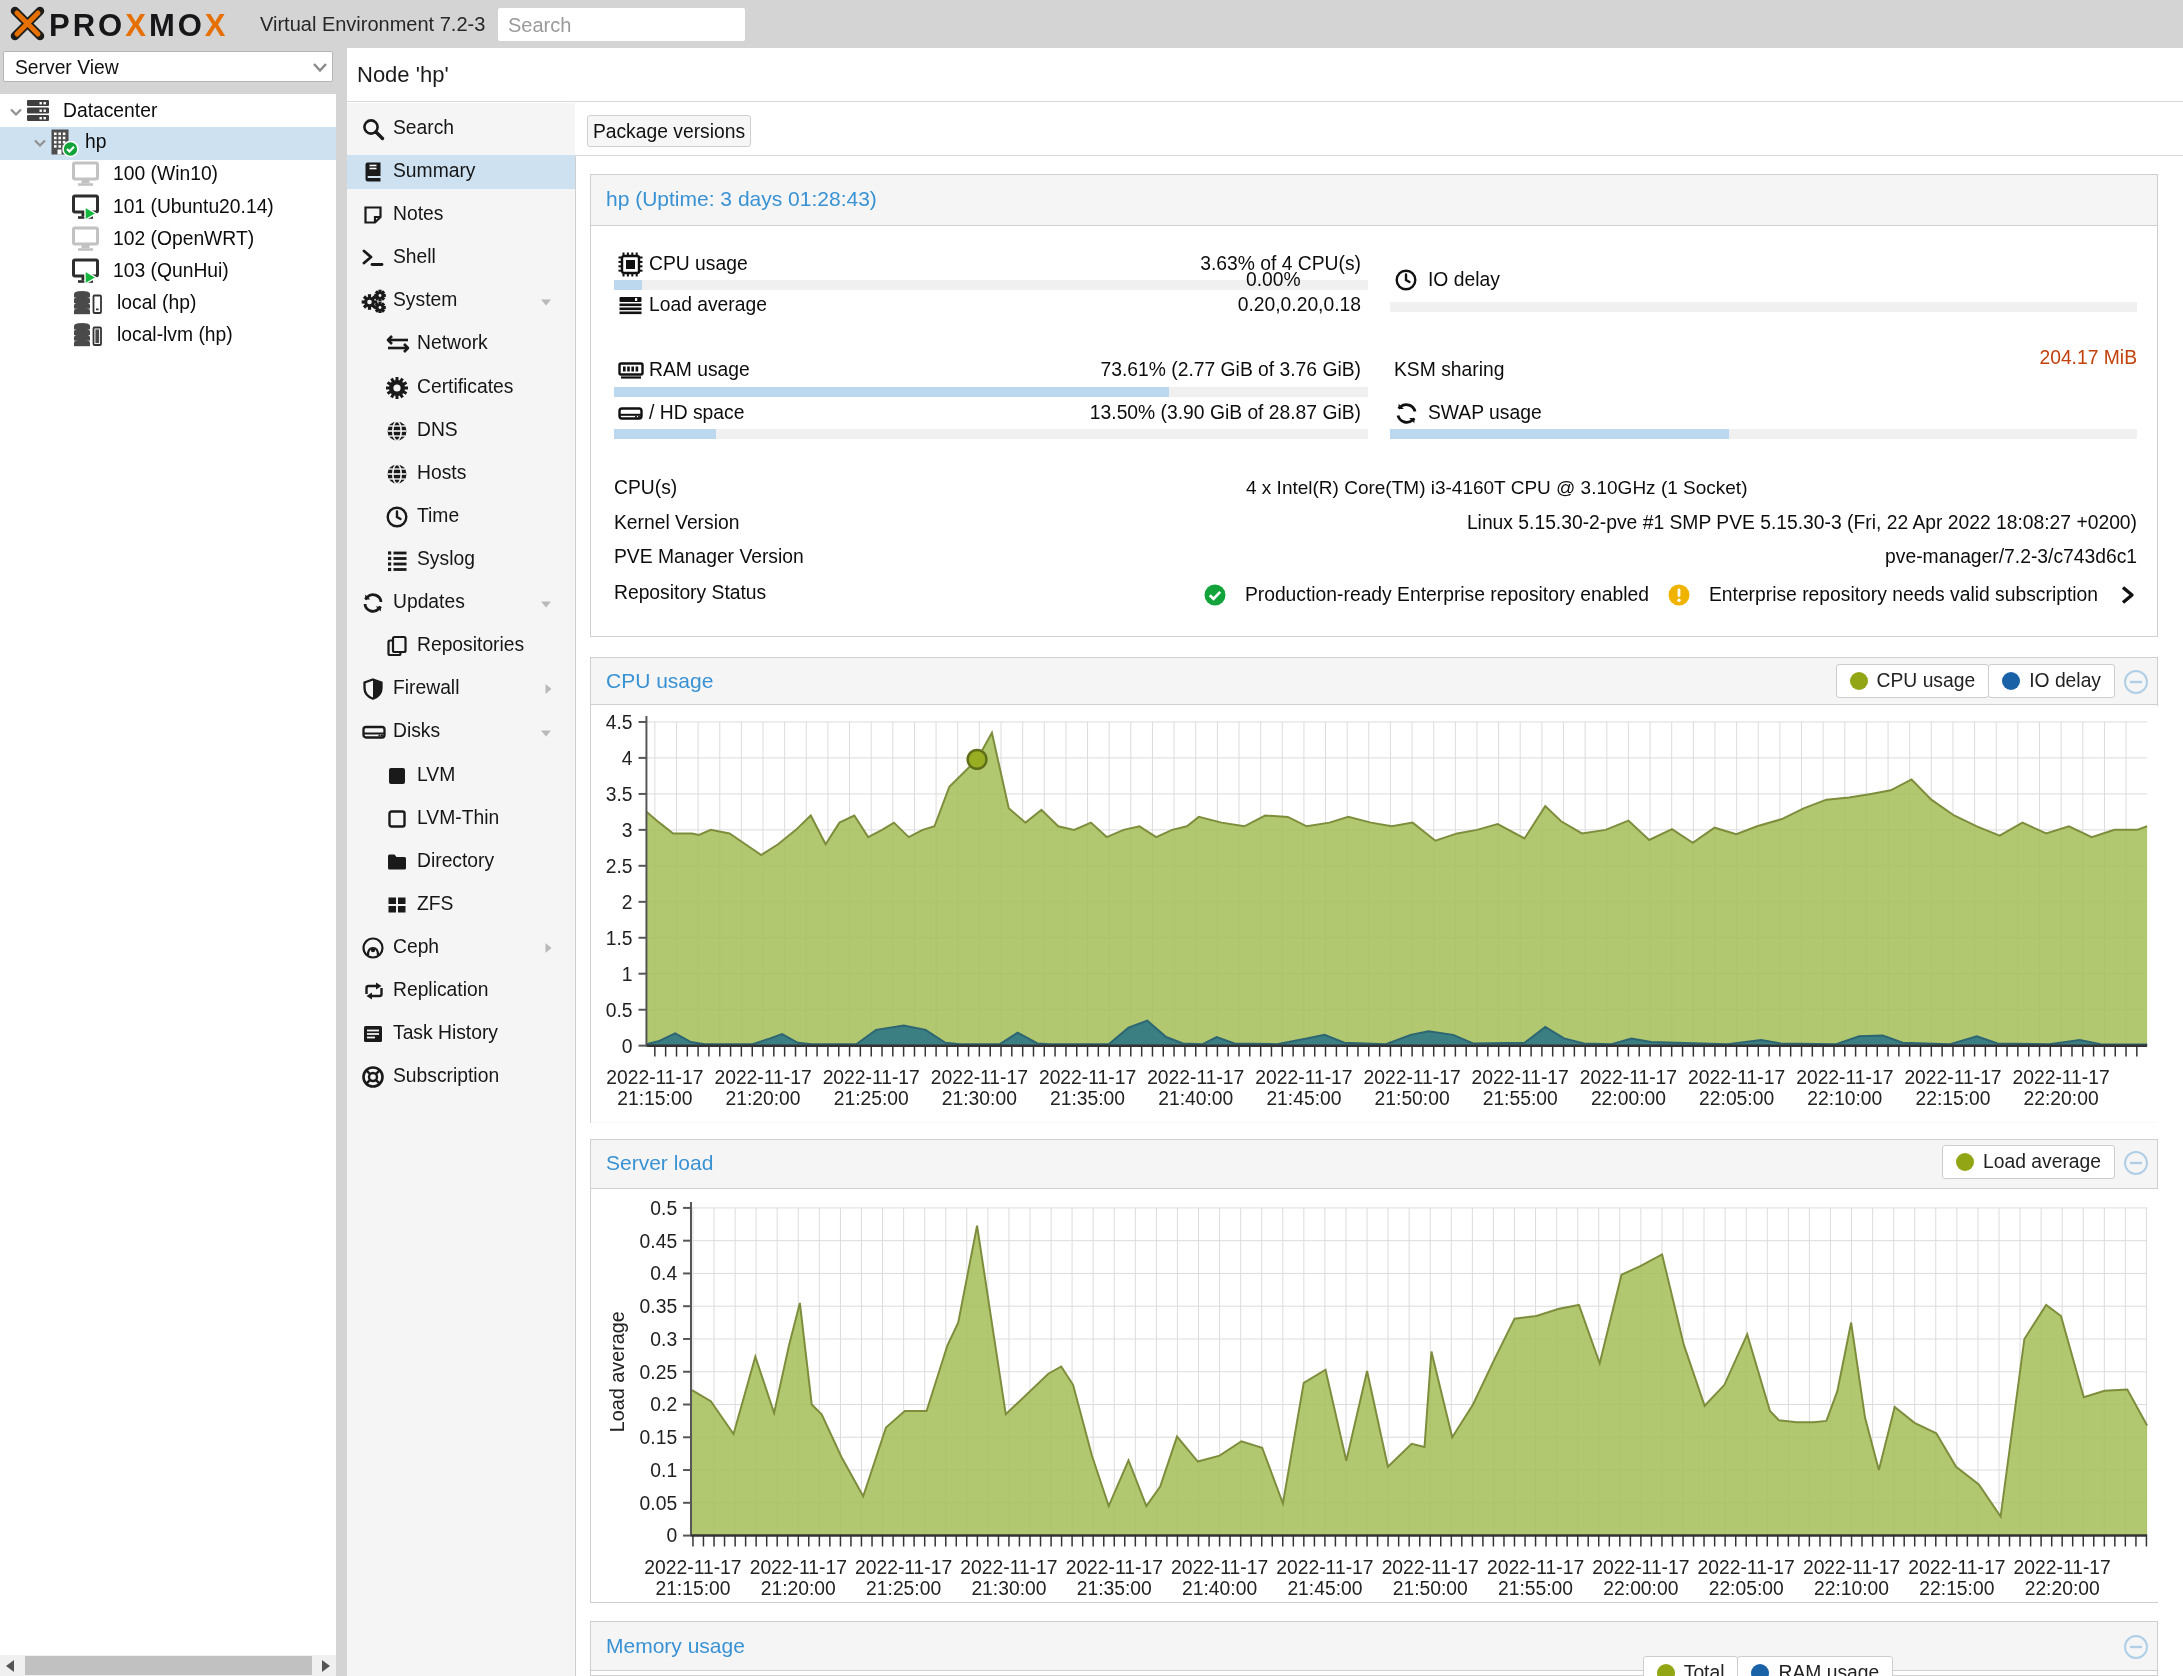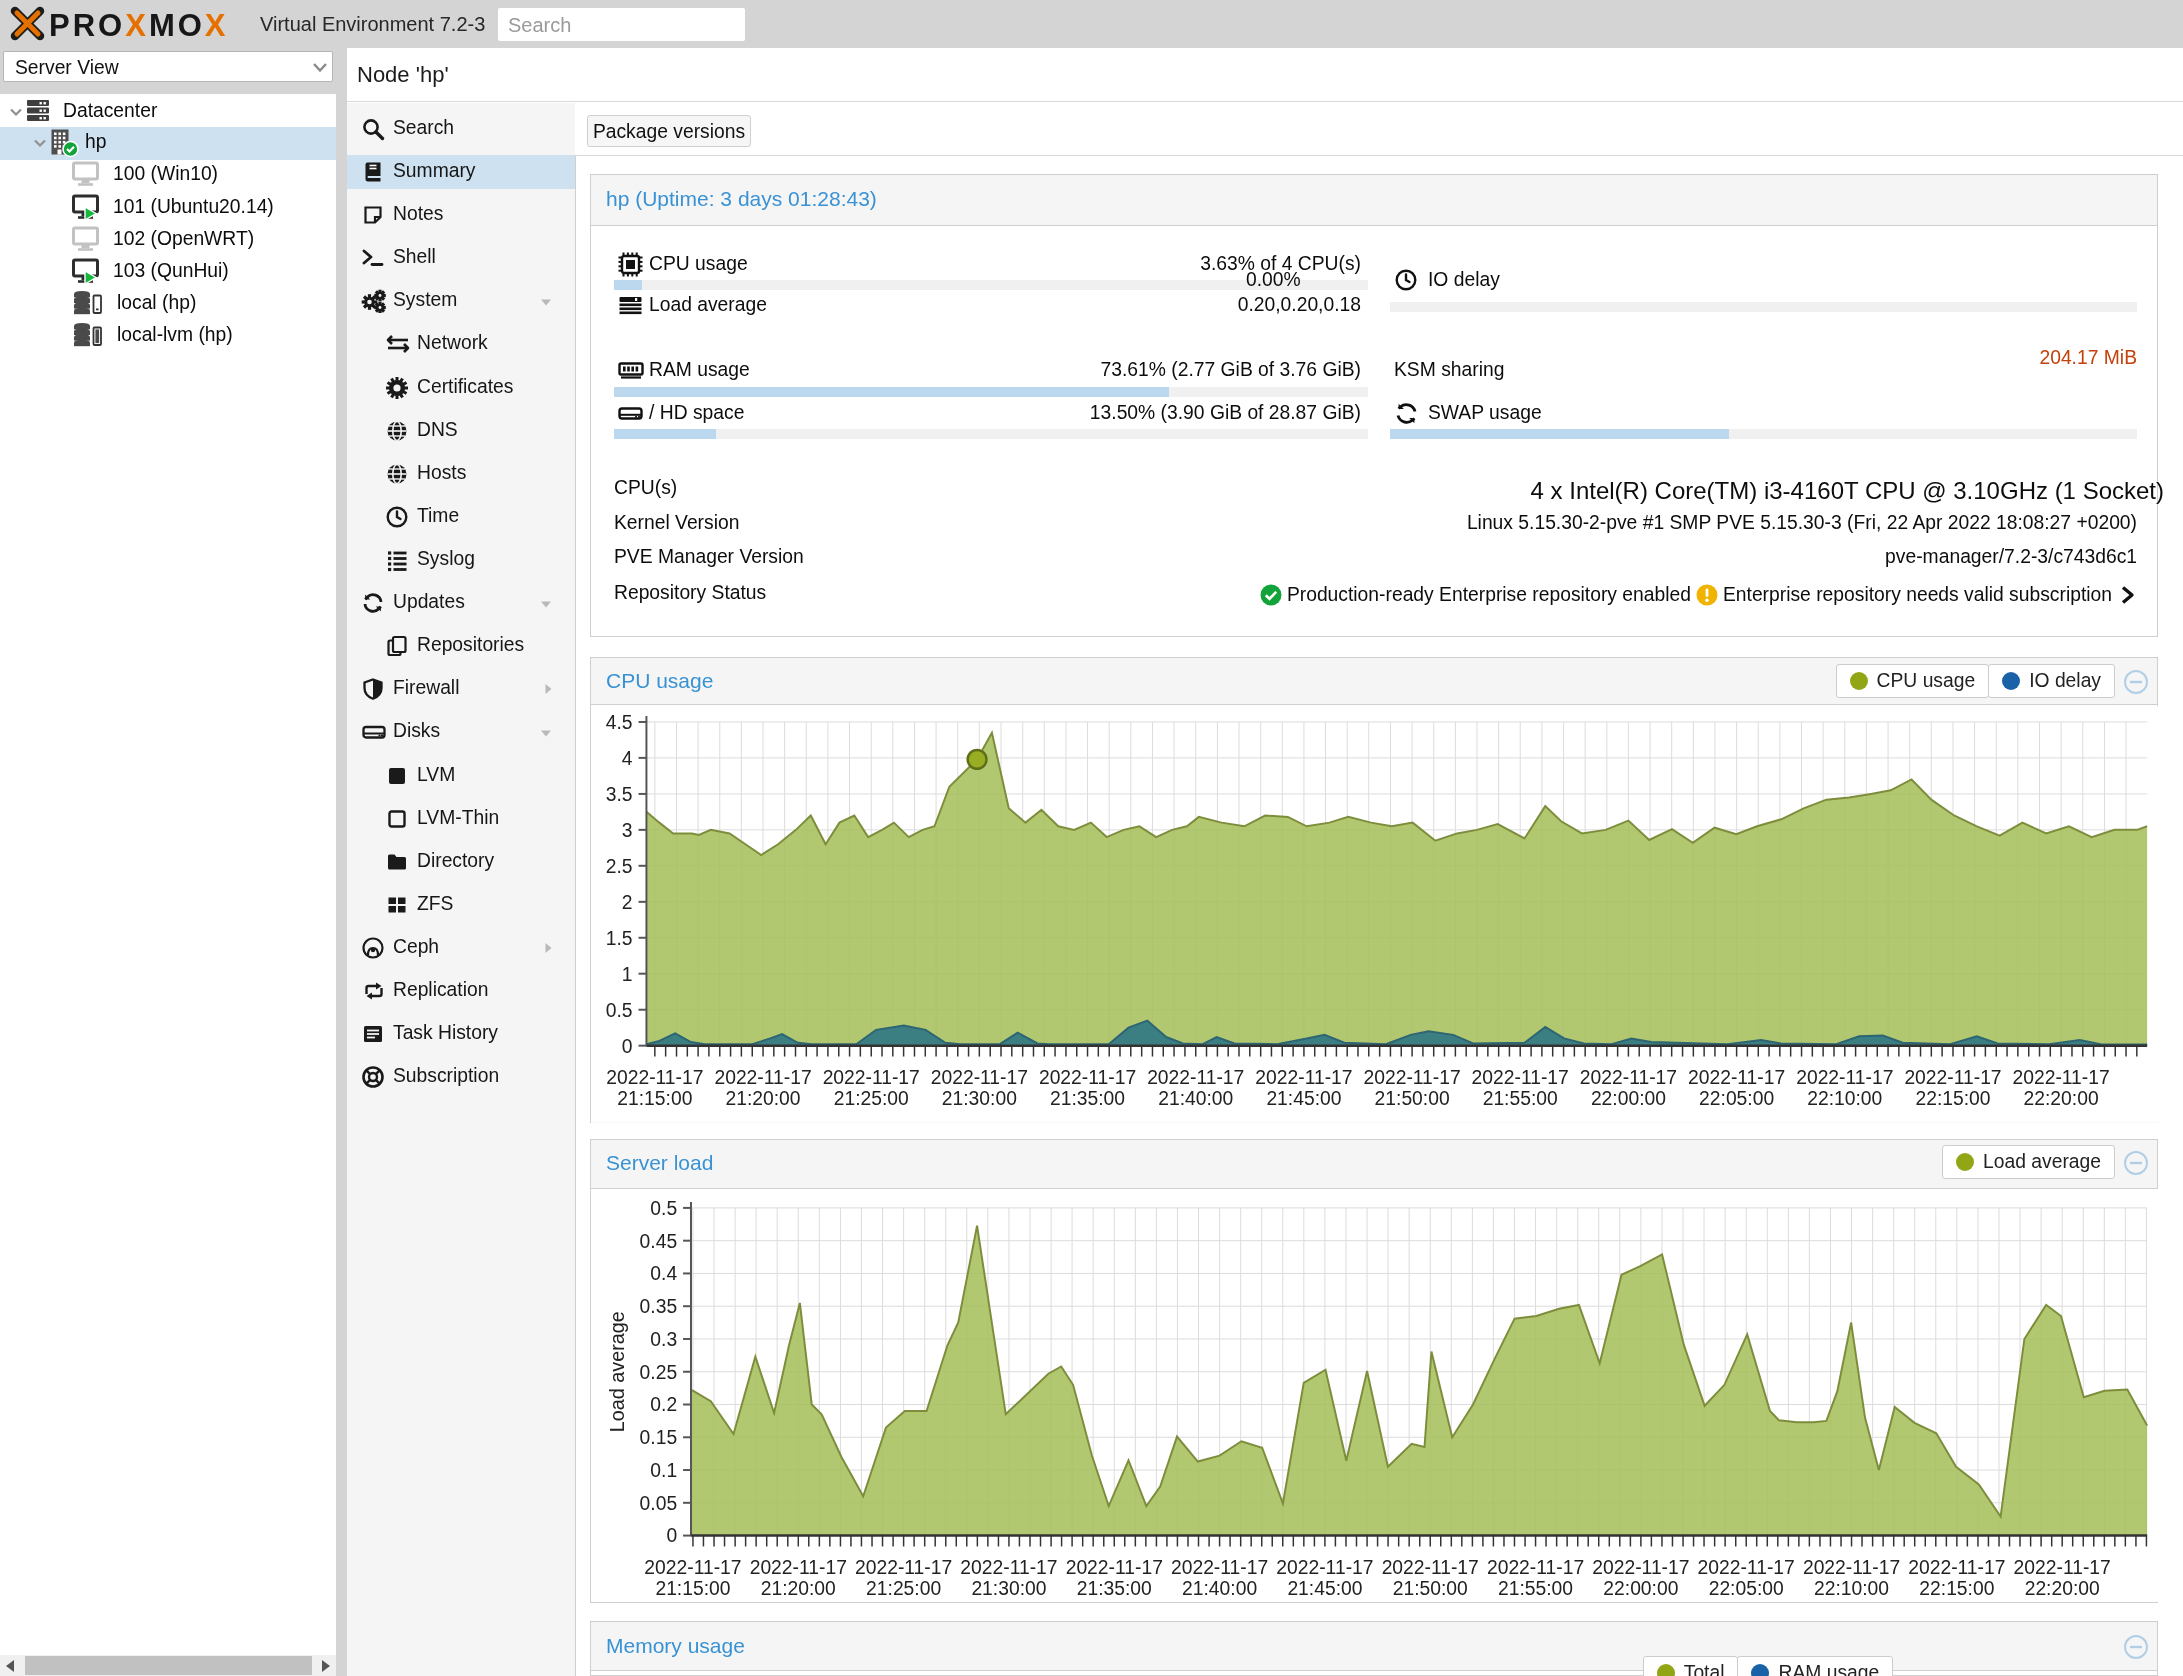--- a/index.html
+++ b/index.html
@@ -490,27 +490,27 @@
         <path d="M21 10.5 A9 9 0 0 0 6.5 5.8 L4.6 7.6" fill="none" stroke="#111" stroke-width="2.8"></path>
         <path d="M4.6 2.8 L4.6 8 L9.8 8 Z" fill="#111"></path>
         <path d="M4 14.5 A9 9 0 0 0 18.5 19.2 L20.4 17.4" fill="none" stroke="#111" stroke-width="2.8"></path>
         <path d="M20.4 22.2 L20.4 17 L15.2 17 Z" fill="#111"></path>
       </svg>
     </div>
 <div style="position:absolute;left:1428px;top:402px;font-size:19.3px;color:#0d0d0d">SWAP usage</div>
 <div style="position:absolute;left:1390px;top:429px;width:747px;height:10px;background:#f0f0f0"></div>
 <div style="position:absolute;left:1390px;top:429px;width:339px;height:10px;background:#bcd8ef"></div>
 <div style="position:absolute;left:614px;top:477px;font-size:19.3px;color:#0d0d0d">CPU(s)</div>
-<div style="position:absolute;left:1273px;top:477px;width:891px;text-align:right;font-size:24px;color:#0d0d0d">4 x Intel(R) Core(TM) i3-4160T CPU @ 3.10GHz (1 Socket)</div>
+<div style="position:absolute;left:1246px;top:477px;width:891px;text-align:left;font-size:19px;color:#0d0d0d">4 x Intel(R) Core(TM) i3-4160T CPU @ 3.10GHz (1 Socket)</div>
 <div style="position:absolute;left:614px;top:512px;font-size:19.3px;color:#0d0d0d">Kernel Version</div>
 <div style="position:absolute;left:1246px;top:512px;width:891px;text-align:right;font-size:19.3px;color:#0d0d0d">Linux 5.15.30-2-pve #1 SMP PVE 5.15.30-3 (Fri, 22 Apr 2022 18:08:27 +0200)</div>
 <div style="position:absolute;left:614px;top:546px;font-size:19.3px;color:#0d0d0d">PVE Manager Version</div>
 <div style="position:absolute;left:1246px;top:546px;width:891px;text-align:right;font-size:19.3px;color:#0d0d0d">pve-manager/7.2-3/c743d6c1</div>
 <div style="position:absolute;left:614px;top:582px;font-size:19.3px;color:#0d0d0d">Repository Status</div>
-<div style="position:absolute;left:614px;top:580px;width:1524px;height:30px;display:flex;justify-content:flex-end;align-items:center;gap:4px">
+<div style="position:absolute;left:614px;top:580px;width:1524px;height:30px;display:flex;justify-content:flex-end;align-items:center;gap:18px">
       <svg width="24" height="24" viewBox="0 0 24 24">
         <circle cx="12" cy="12" r="10.5" fill="#12a43b"></circle>
         <path d="M6.8 12.2 L10.5 15.8 L17.2 8.8" fill="none" stroke="#fff" stroke-width="2.6"></path>
       </svg>
       <span style="font-size:19.3px;color:#0d0d0d">Production-ready Enterprise repository enabled</span>
       <svg width="24" height="24" viewBox="0 0 24 24">
         <circle cx="12" cy="12" r="10.5" fill="#f0b400"></circle>
         <rect x="10.6" y="5.5" width="2.8" height="8.5" rx="1.4" fill="#fff"></rect>
         <circle cx="12" cy="17.3" r="1.7" fill="#fff"></circle>
       </svg>

